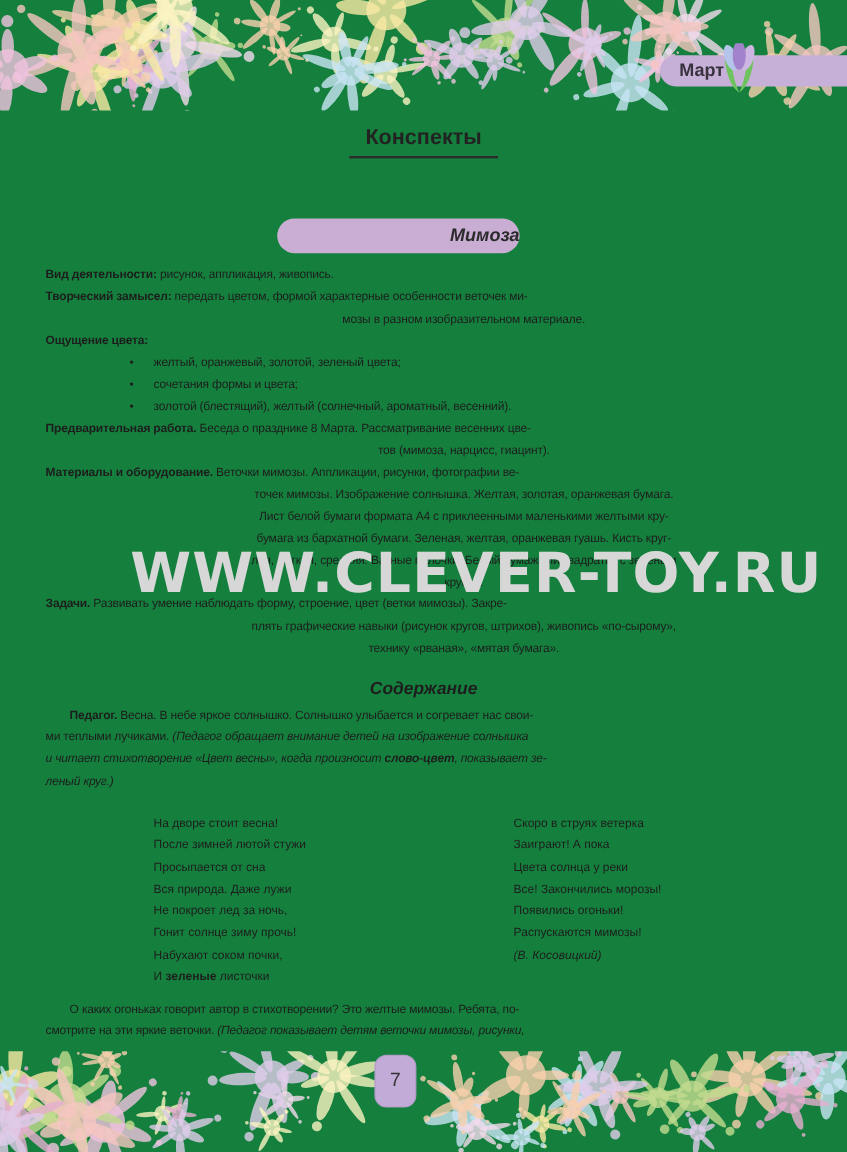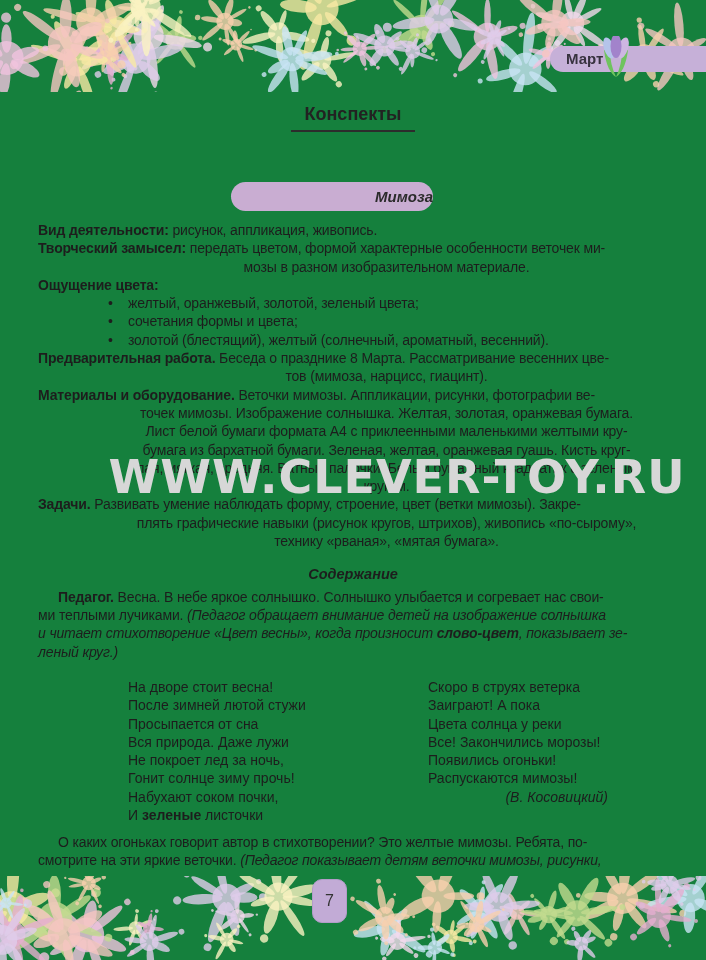--- a/index.html
+++ b/index.html
@@ -25,34 +25,34 @@
                    padding:0 14px 5px;border-bottom:2px solid #2c2c2c;}
 
   
   .lesson-pill{position:absolute;top:182px;left:231px;width:202px;height:29px;
                background:#c9add2;border-radius:15px;text-align:right;z-index:2;}
   .lesson-pill span{font-size:15px;font-weight:bold;font-style:italic;
                     line-height:29px;color:#2b2b2b;}
 
   
   .textblock{position:absolute;top:221px;left:38px;width:630px;z-index:1;}
-  .ln{font-size:14px;line-height:18.3px;letter-spacing:-0.15px;white-space:nowrap;}
+  .ln{font-size:10px;line-height:18.3px;letter-spacing:-0.15px;white-space:nowrap;}
   .ln.hang{margin-left:67px;text-align:center;}
   .ln.bul{margin-left:70px;}
   .ln.bul .bdot{display:inline-block;width:20px;}
   .subheading{margin-top:15px;margin-bottom:4px;text-align:center;
               font-size:14.5px;font-weight:bold;font-style:italic;line-height:18.3px;}
   .ln.indent{text-indent:20px;}
 
   
   .poem{position:absolute;top:678px;left:128px;display:flex;z-index:1;}
   .poem .col1{width:300px;}
   .poem .col2{width:180px;}
   .poem .ln{letter-spacing:0;}
-  .poem .author{text-align:right;font-style:italic;}
+  .poem .author{font-style:italic;}
 
   
   .closing{position:absolute;top:833px;left:38px;width:630px;z-index:1;}
 
   
   .watermark{position:absolute;top:450px;left:0;width:706px;text-align:center;
              font-size:46px;font-weight:bold;letter-spacing:1px;color:#d7d7d7;
              mix-blend-mode:lighten;z-index:3;pointer-events:none;
              font-family:"DejaVu Sans",sans-serif;padding-left:44px;}
 

